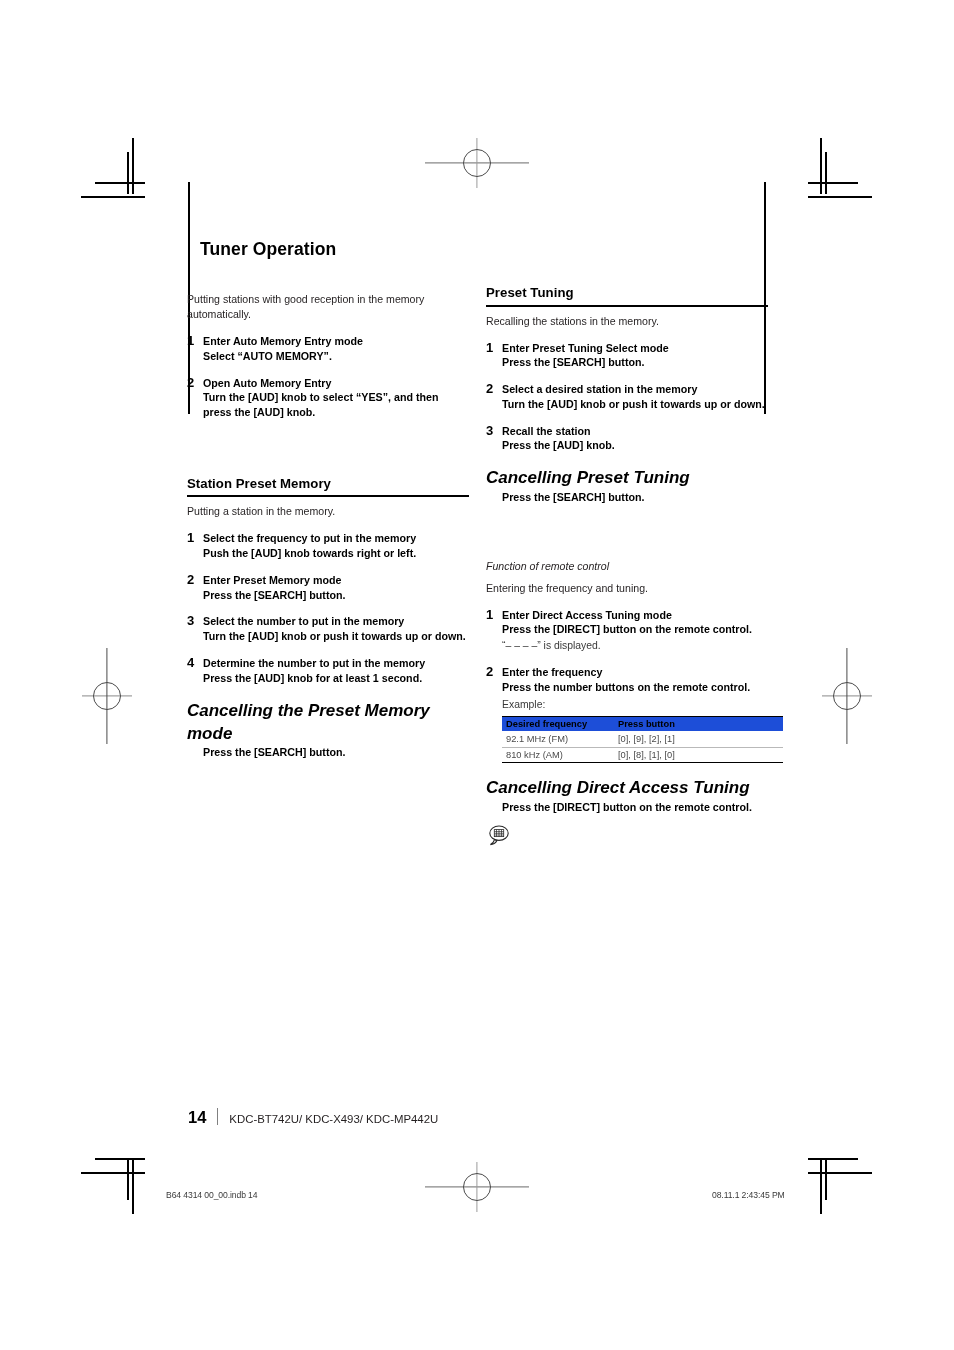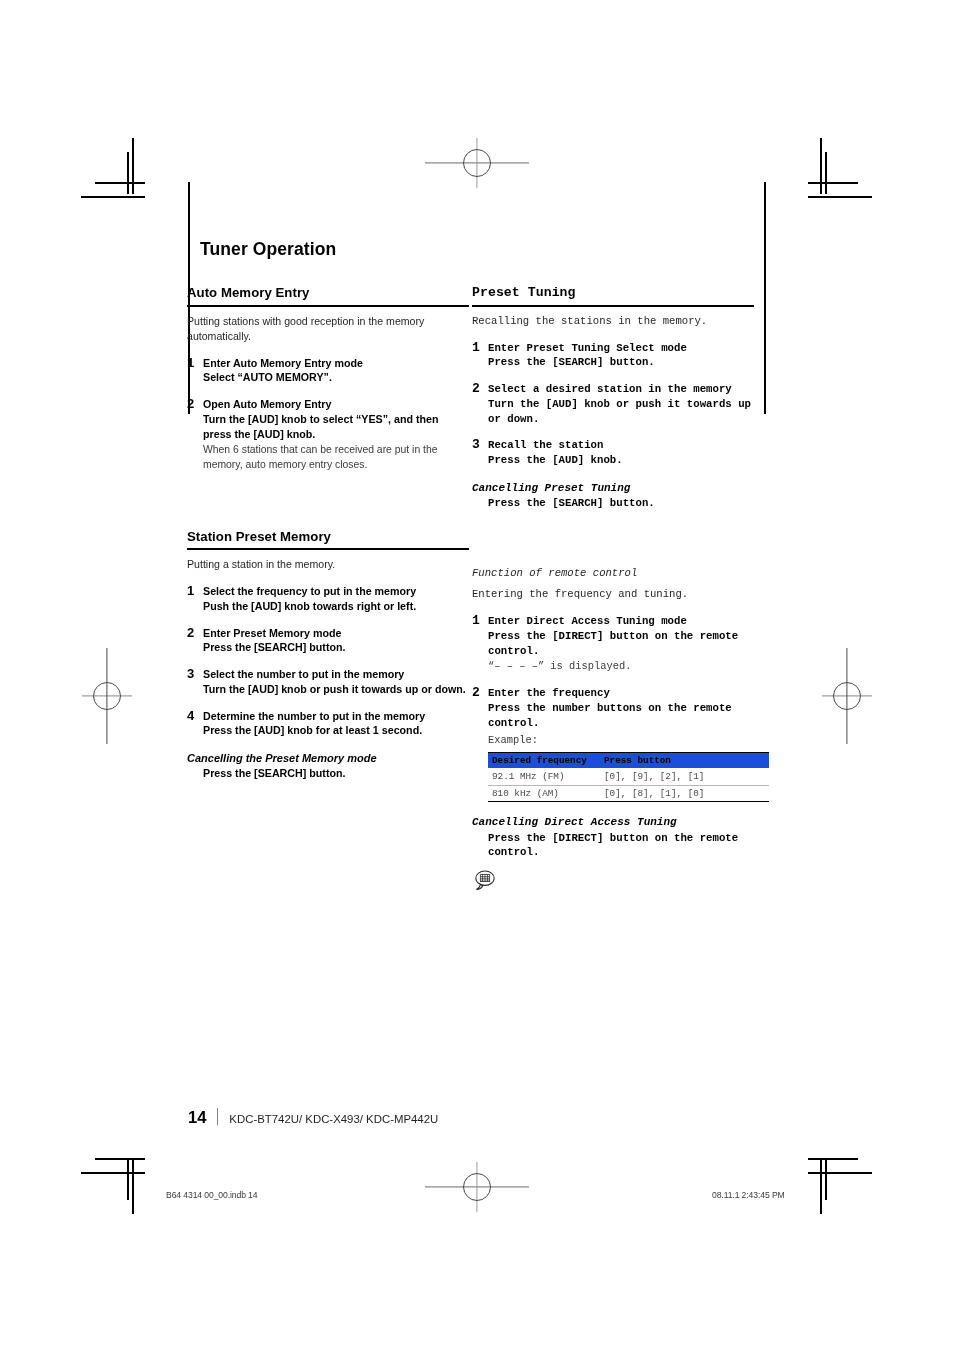--- a/index.html
+++ b/index.html
@@ -87,21 +87,21 @@
     height: 34px;
     background: #000;
   }
 
   .col {
     position: absolute;
     top: 285px;
     width: 282px;
   }
   .col-left  { left: 187px; }
-  .col-right { left: 472px; font-family: Liberation Mono, monospace; }
+  .col-right { left: 486px; }
 
   h2.section {
     margin: 0;
     font-size: 13.2px;
     font-weight: bold;
     letter-spacing: 0.05px;
     padding-bottom: 3px;
     border-bottom: 2.2px solid #000;
     line-height: 1.25;
   }
@@ -152,21 +152,21 @@
     font-size: 10.4px;
     font-weight: normal;
     color: #3a3a3a;
     line-height: 1.45;
     display: block;
     margin-top: 1px;
   }
 
   .cancel-block { margin-top: 13px; }
   .cancel-block .cancel-head {
-    font-size: 11px;
+    font-size: 17px;
     font-weight: bold;
     font-style: italic;
     line-height: 1.38;
     display: block;
   }
   .cancel-block .cancel-body {
     font-size: 10.7px;
     font-weight: bold;
     line-height: 1.38;
     display: block;
@@ -322,33 +322,31 @@
 </div>
 
 <div class="page">
 
   <div class="chapter-bar"></div>
   <div class="chapter-title">Tuner Operation</div>
 
   <div class="col col-left">
 
     <section>
-      <h2 class="section">Auto Memory Entry</h2>
       <p class="intro">Putting stations with good reception in the memory automatically.</p>
       <ol class="steps">
         <li class="step">
           <span class="num">1</span>
           <span class="title">Enter Auto Memory Entry mode</span>
           <span class="action">Select “AUTO MEMORY”.</span>
         </li>
         <li class="step">
           <span class="num">2</span>
           <span class="title">Open Auto Memory Entry</span>
           <span class="action">Turn the [AUD] knob to select “YES”, and then press the [AUD] knob.</span>
-          <span class="note">When 6 stations that can be received are put in the memory, auto memory entry closes.</span>
         </li>
       </ol>
     </section>
 
     <div class="gap-md"></div>
 
     <section>
       <h2 class="section">Station Preset Memory</h2>
       <p class="intro">Putting a station in the memory.</p>
       <ol class="steps">

